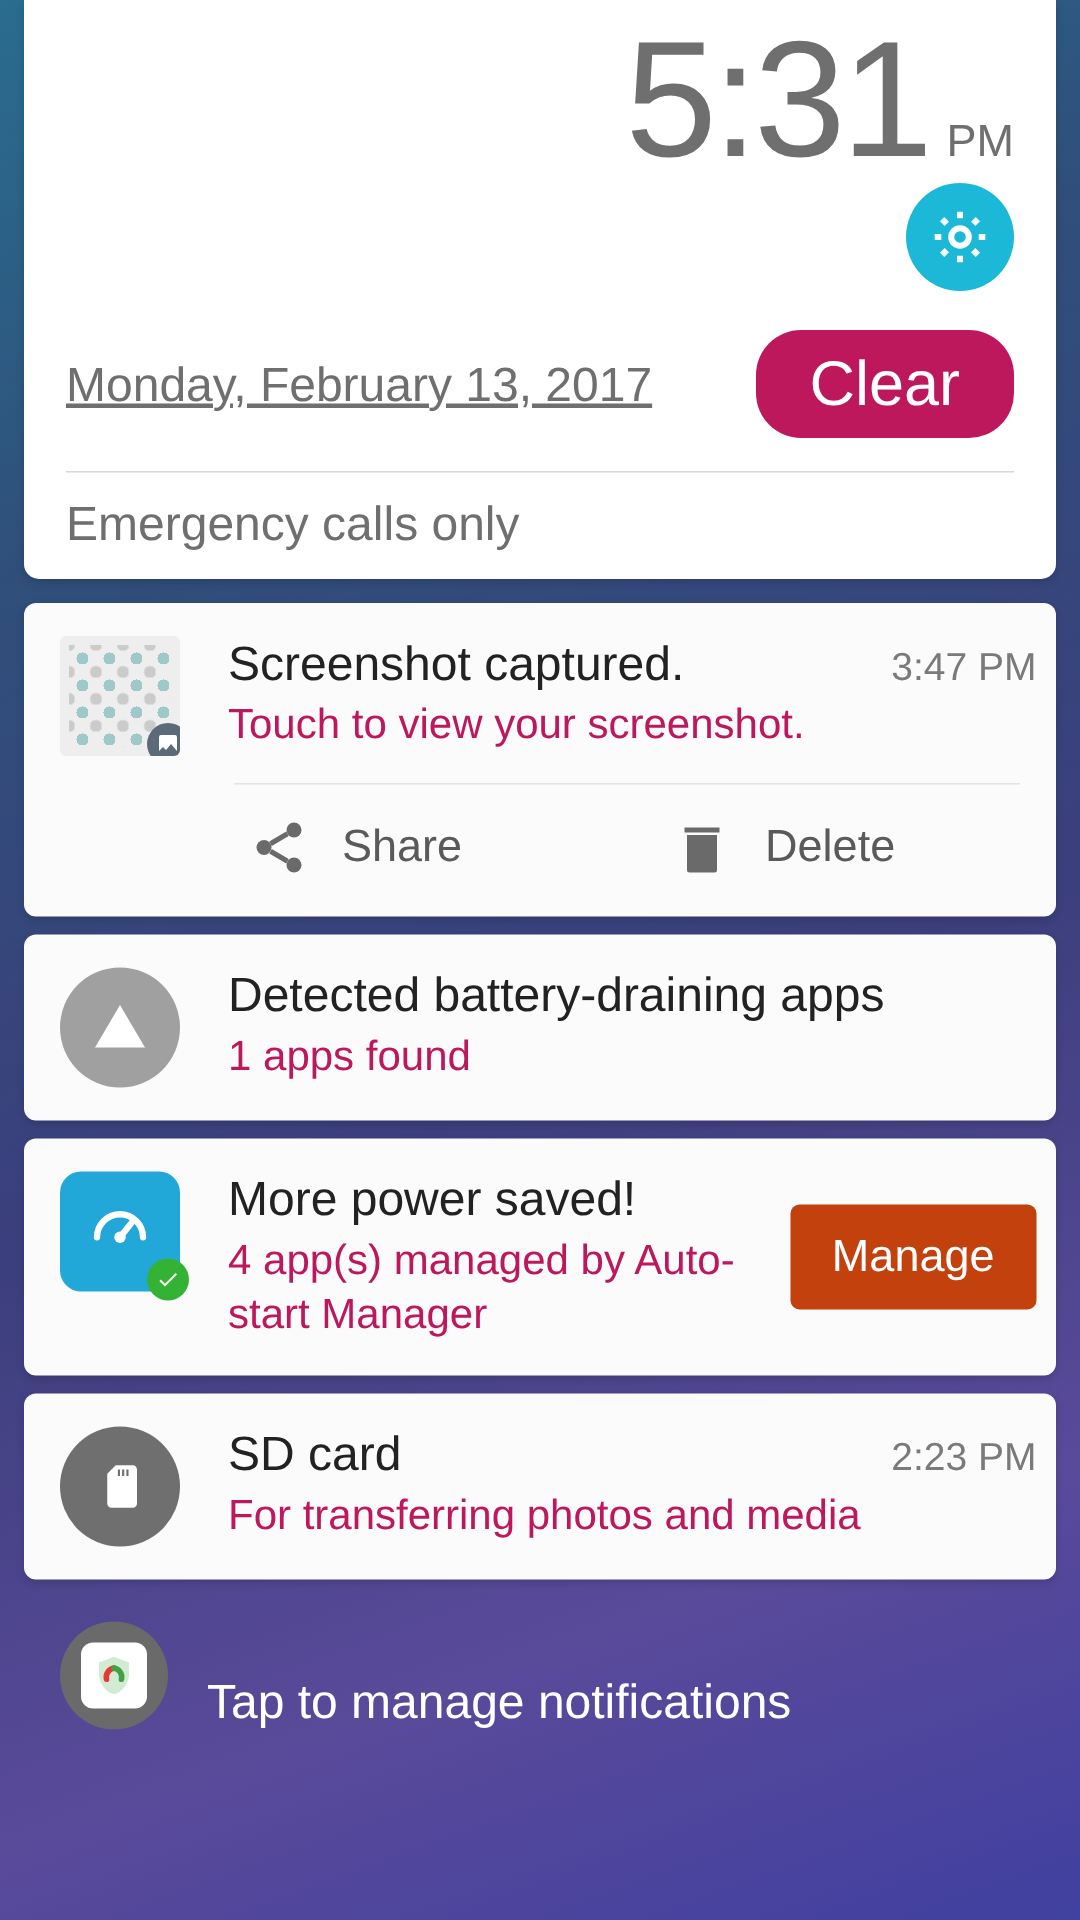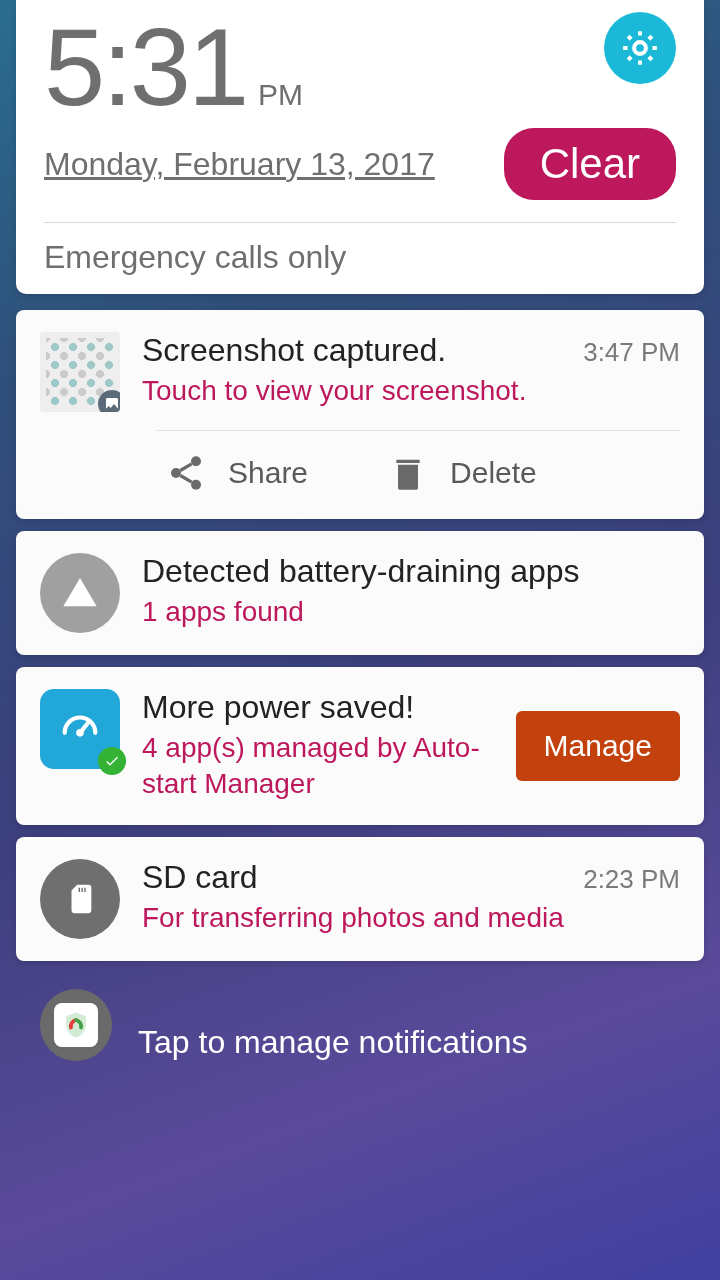--- a/index.html
+++ b/index.html
@@ -10,21 +10,21 @@
   }
 
   .panel {
     background: #ffffff;
     border-radius: 0 0 10px 10px;
     padding: 12px 28px 18px 28px;
     margin-bottom: 16px;
     box-shadow: 0 2px 6px rgba(0,0,0,0.15);
   }
 
-  .header-row1 { display: flex; align-items: flex-start; justify-content: space-between; }
+  .header-row1 { display: flex; align-items: flex-end; justify-content: space-between; flex-direction: column; }
   .time-block { display: flex; align-items: baseline; gap: 12px; }
   .clock { font-size: 110px; font-weight: 200; color: #6f6f6f; line-height: 1; letter-spacing: -3px; }
   .ampm { font-size: 30px; color: #6f6f6f; font-weight: 400; }
 
   .gear-btn {
     width: 72px; height: 72px; border-radius: 50%;
     background: #1bb9d7; display: flex; align-items: center; justify-content: center;
     cursor: pointer; margin-bottom: 20px;
   }
   .gear-btn svg { width: 44px; height: 44px; fill: none; stroke: #fff; stroke-width: 2.2; }
@@ -40,22 +40,22 @@
   .emergency { font-size: 32px; color: #6f6f6f; }
 
   .card {
     background: #fbfbfb;
     border-radius: 8px;
     margin-bottom: 12px;
     box-shadow: 0 2px 6px rgba(0,0,0,0.15);
   }
 
   .notif-row {
-    display: flex; align-items: flex-start; gap: 22px;
-    padding: 22px 24px 18px 24px;
+    display: flex; align-items: flex-start; gap: 32px;
+    padding: 22px 13px 18px 24px;
   }
   .notif-row.tight { padding-bottom: 22px; }
 
   .thumb {
     width: 80px; height: 80px; flex-shrink: 0; position: relative;
     border-radius: 4px;
   }
   .thumb-screenshot {
     background:
       linear-gradient(#eee,#eee);
@@ -94,21 +94,21 @@
   .icon-square .check svg { width:16px; height:16px; fill:#fff; }
 
   .notif-body { flex:1; min-width:0; }
   .notif-head { display:flex; justify-content:space-between; align-items:baseline; gap:12px; }
   .notif-title { font-size: 32px; color:#222; }
   .notif-time { font-size: 26px; color:#7a7a7a; white-space:nowrap; }
   .notif-sub { font-size: 28px; color:#be185d; margin-top:4px; line-height:1.3; }
 
   .actions-divider { border:none; border-top:1px solid #e2e2e2; margin:0 24px 0 140px; }
   .actions-row {
-    display:flex; padding:22px 24px 26px 150px;
+    display:flex; gap:60px; padding:22px 24px 26px 150px;
   }
   .action {
     display:flex; align-items:center; gap:22px; cursor:pointer;
   }
   .action svg { width:40px; height:40px; fill:#6a6a6a; }
   .action span { font-size:30px; color:#5a5a5a; }
 
   .manage-btn {
     background:#c2410c; color:#fff; font-size:30px;
     padding:18px 28px; border-radius:6px; cursor:pointer; align-self:center;

